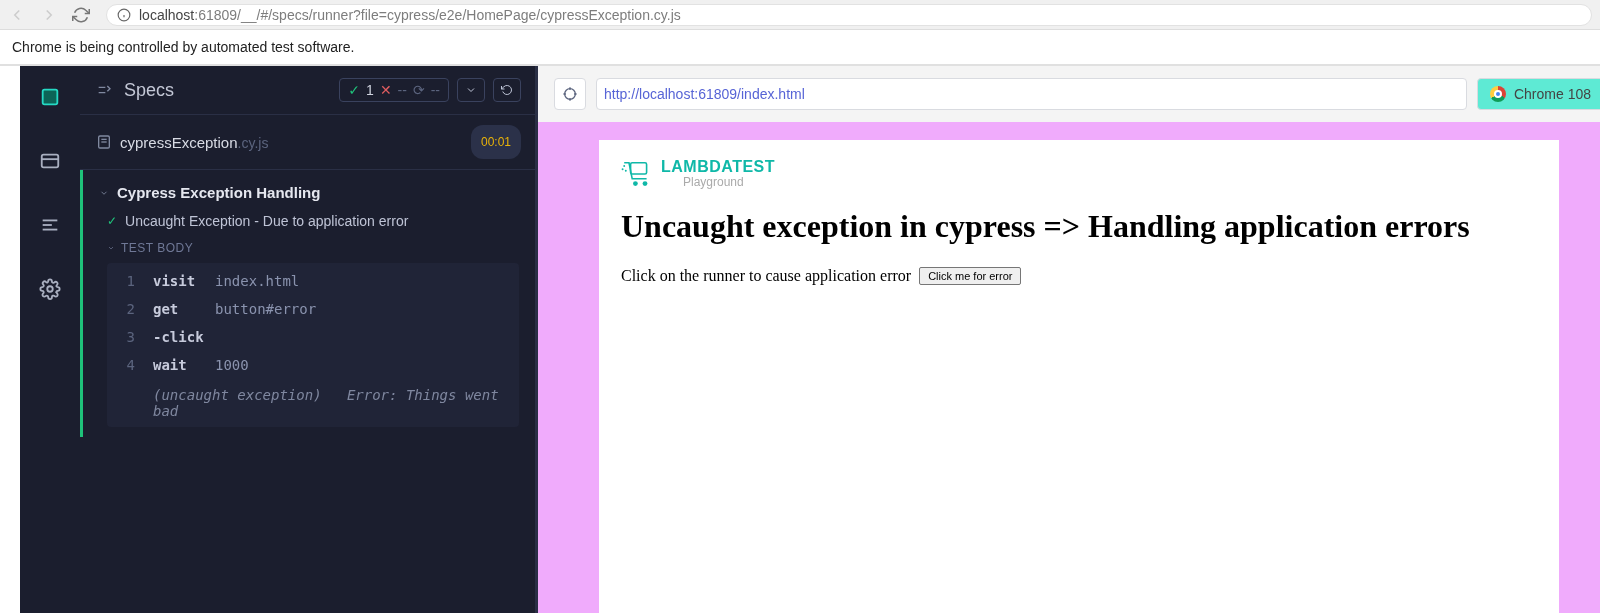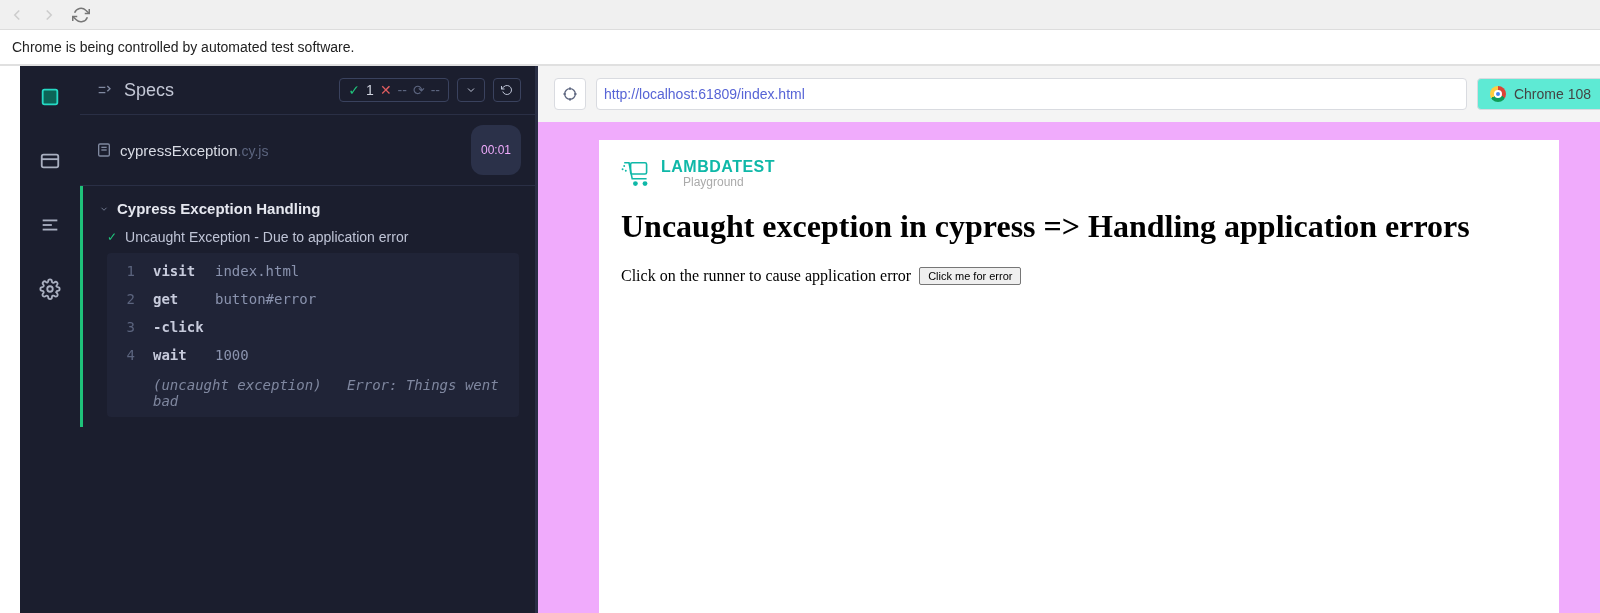--- a/index.html
+++ b/index.html
@@ -36,21 +36,21 @@
     .stat-box .xmk { color: #e05d60; }
     .stat-box .dash { color: #5b647e; }
     .ctl-btn { border: 1px solid #3a425e; border-radius: 4px; width: 28px; height: 24px; display: flex; align-items: center; justify-content: center; cursor: pointer; }
     .ctl-btn svg { width: 12px; height: 12px; stroke: #c0c6d8; }
 
     .file-row { display: flex; align-items: center; justify-content: space-between; padding: 10px 16px; color: #d8dbe4; border-top: 1px solid #2a2f45; border-bottom: 1px solid #2a2f45; }
     .file-row-left { display: flex; align-items: center; gap: 8px; }
     .file-row-left svg { width: 16px; height: 16px; stroke: #8089a0; }
     .file-name { font-size: 15px; font-weight: 500; }
     .file-ext { color: #5b647e; }
-    .timer { background: #2b3149; color: #f0abfc; border-radius: 12px; padding: 18px 10px; font-size: 12px; }
+    .timer { background: #2b3149; color: #eab308; border-radius: 12px; padding: 10px 10px; font-size: 12px; }
 
     .tests { padding: 8px 0; border-left: 3px solid #1fc27a; margin-left: 0; }
     .describe { padding: 6px 16px; color: #e5e7ef; font-size: 15px; display: flex; align-items: center; gap: 8px; cursor: pointer; font-weight: bold; }
     .describe svg { width: 10px; height: 10px; stroke: #8089a0; }
     .test { padding: 6px 24px; color: #bfc4d6; font-size: 14px; display: flex; align-items: center; gap: 8px; cursor: pointer; }
     .test .chkmk { color: #1fc27a; font-size: 12px; }
     .body-lbl { padding: 6px 24px; color: #6f7896; font-size: 12px; letter-spacing: 0.5px; display: flex; align-items: center; gap: 6px; }
     .body-lbl svg { width: 8px; height: 8px; stroke: #6f7896; }
 
     .cmds { background: #202437; margin: 2px 18px 2px 24px; border-radius: 4px; padding: 4px 0; font-family: ui-monospace, Menlo, Consolas, monospace; font-size: 14px; }
@@ -91,20 +91,29 @@
         <path d="M15 18l-6-6 6-6"></path>
       </svg>
     <svg class="nav-ico disabled" viewBox="0 0 24 24" fill="none" stroke-width="2">
         <path d="M9 18l6-6-6-6"></path>
       </svg>
     <svg class="nav-ico" viewBox="0 0 24 24" fill="none" stroke-width="2">
         <path d="M23 4v6h-6M1 20v-6h6"></path>
         <path d="M3.51 9a9 9 0 0114.85-3.36L23 10M1 14l4.64 4.36A9 9 0 0020.49 15"></path>
       </svg>
   </div>
+  <div class="addr">
+    <svg class="info-ico" viewBox="0 0 24 24" fill="none" stroke-width="2">
+        <circle cx="12" cy="12" r="10"></circle>
+        <line x1="12" y1="16" x2="12" y2="12"></line>
+        <line x1="12" y1="8" x2="12.01" y2="8"></line>
+      </svg>
+    <span>localhost</span>
+      <span class="addr-dim">:61809/__/#/specs/runner?file=cypress/e2e/HomePage/cypressException.cy.js</span>
+  </div>
 </div>
 
 <div class="automation-bar">
   <span>Chrome is being controlled by automated test software.</span>
 </div>
 
 <div class="app">
 
   <div class="rail">
     <svg class="rail-ico active" viewBox="0 0 24 24" stroke-width="2">
@@ -174,20 +183,26 @@
     <div class="tests">
       <div class="describe">
         <svg viewBox="0 0 24 24" fill="none" stroke-width="2">
             <path d="M6 9l6 6 6-6"></path>
           </svg>
         <span>Cypress Exception Handling</span>
       </div>
       <div class="test">
         <span class="chkmk">✓</span>
         <span>Uncaught Exception - Due to application error</span>
+      </div>
+      <div class="body-lbl">
+        <svg viewBox="0 0 24 24" fill="none" stroke-width="2">
+            <path d="M6 9l6 6 6-6"></path>
+          </svg>
+        <span>TEST BODY</span>
       </div>
       <div class="cmds">
         <div class="cmd">
           <span class="cmd-num">1</span>
           <span class="cmd-name">visit</span>
           <span class="cmd-arg">index.html</span>
         </div>
         <div class="cmd">
           <span class="cmd-num">2</span>
           <span class="cmd-name">get</span>

